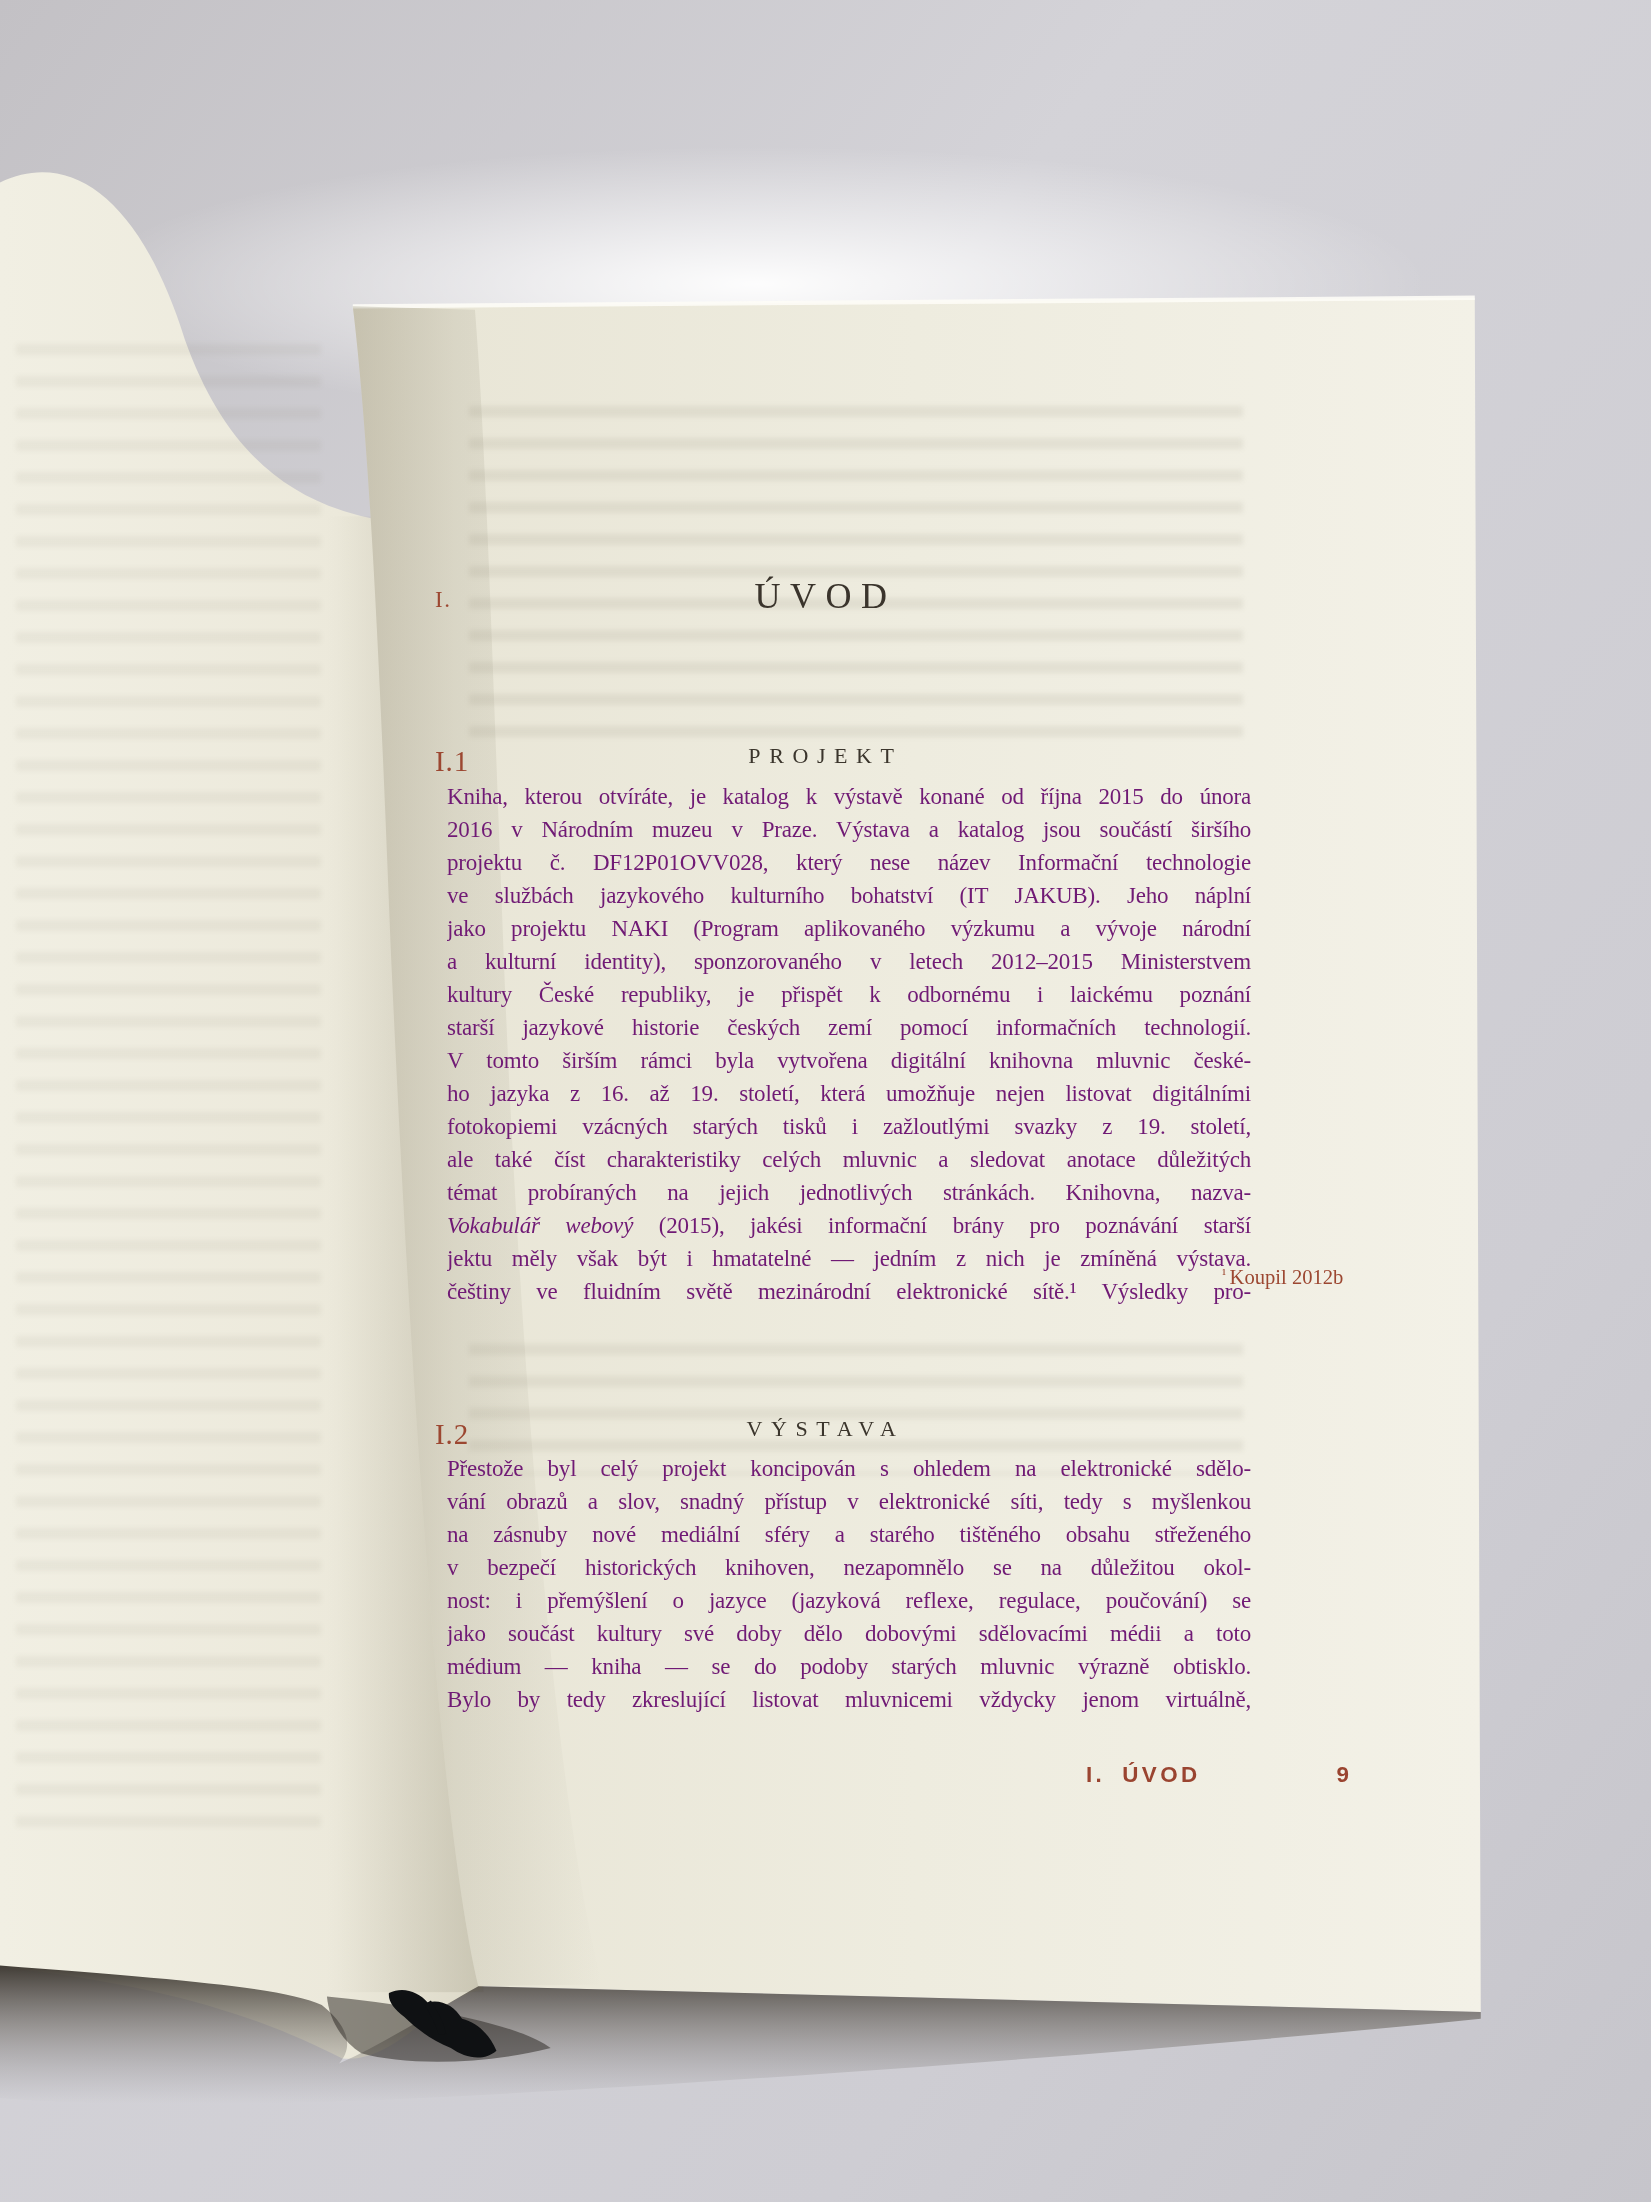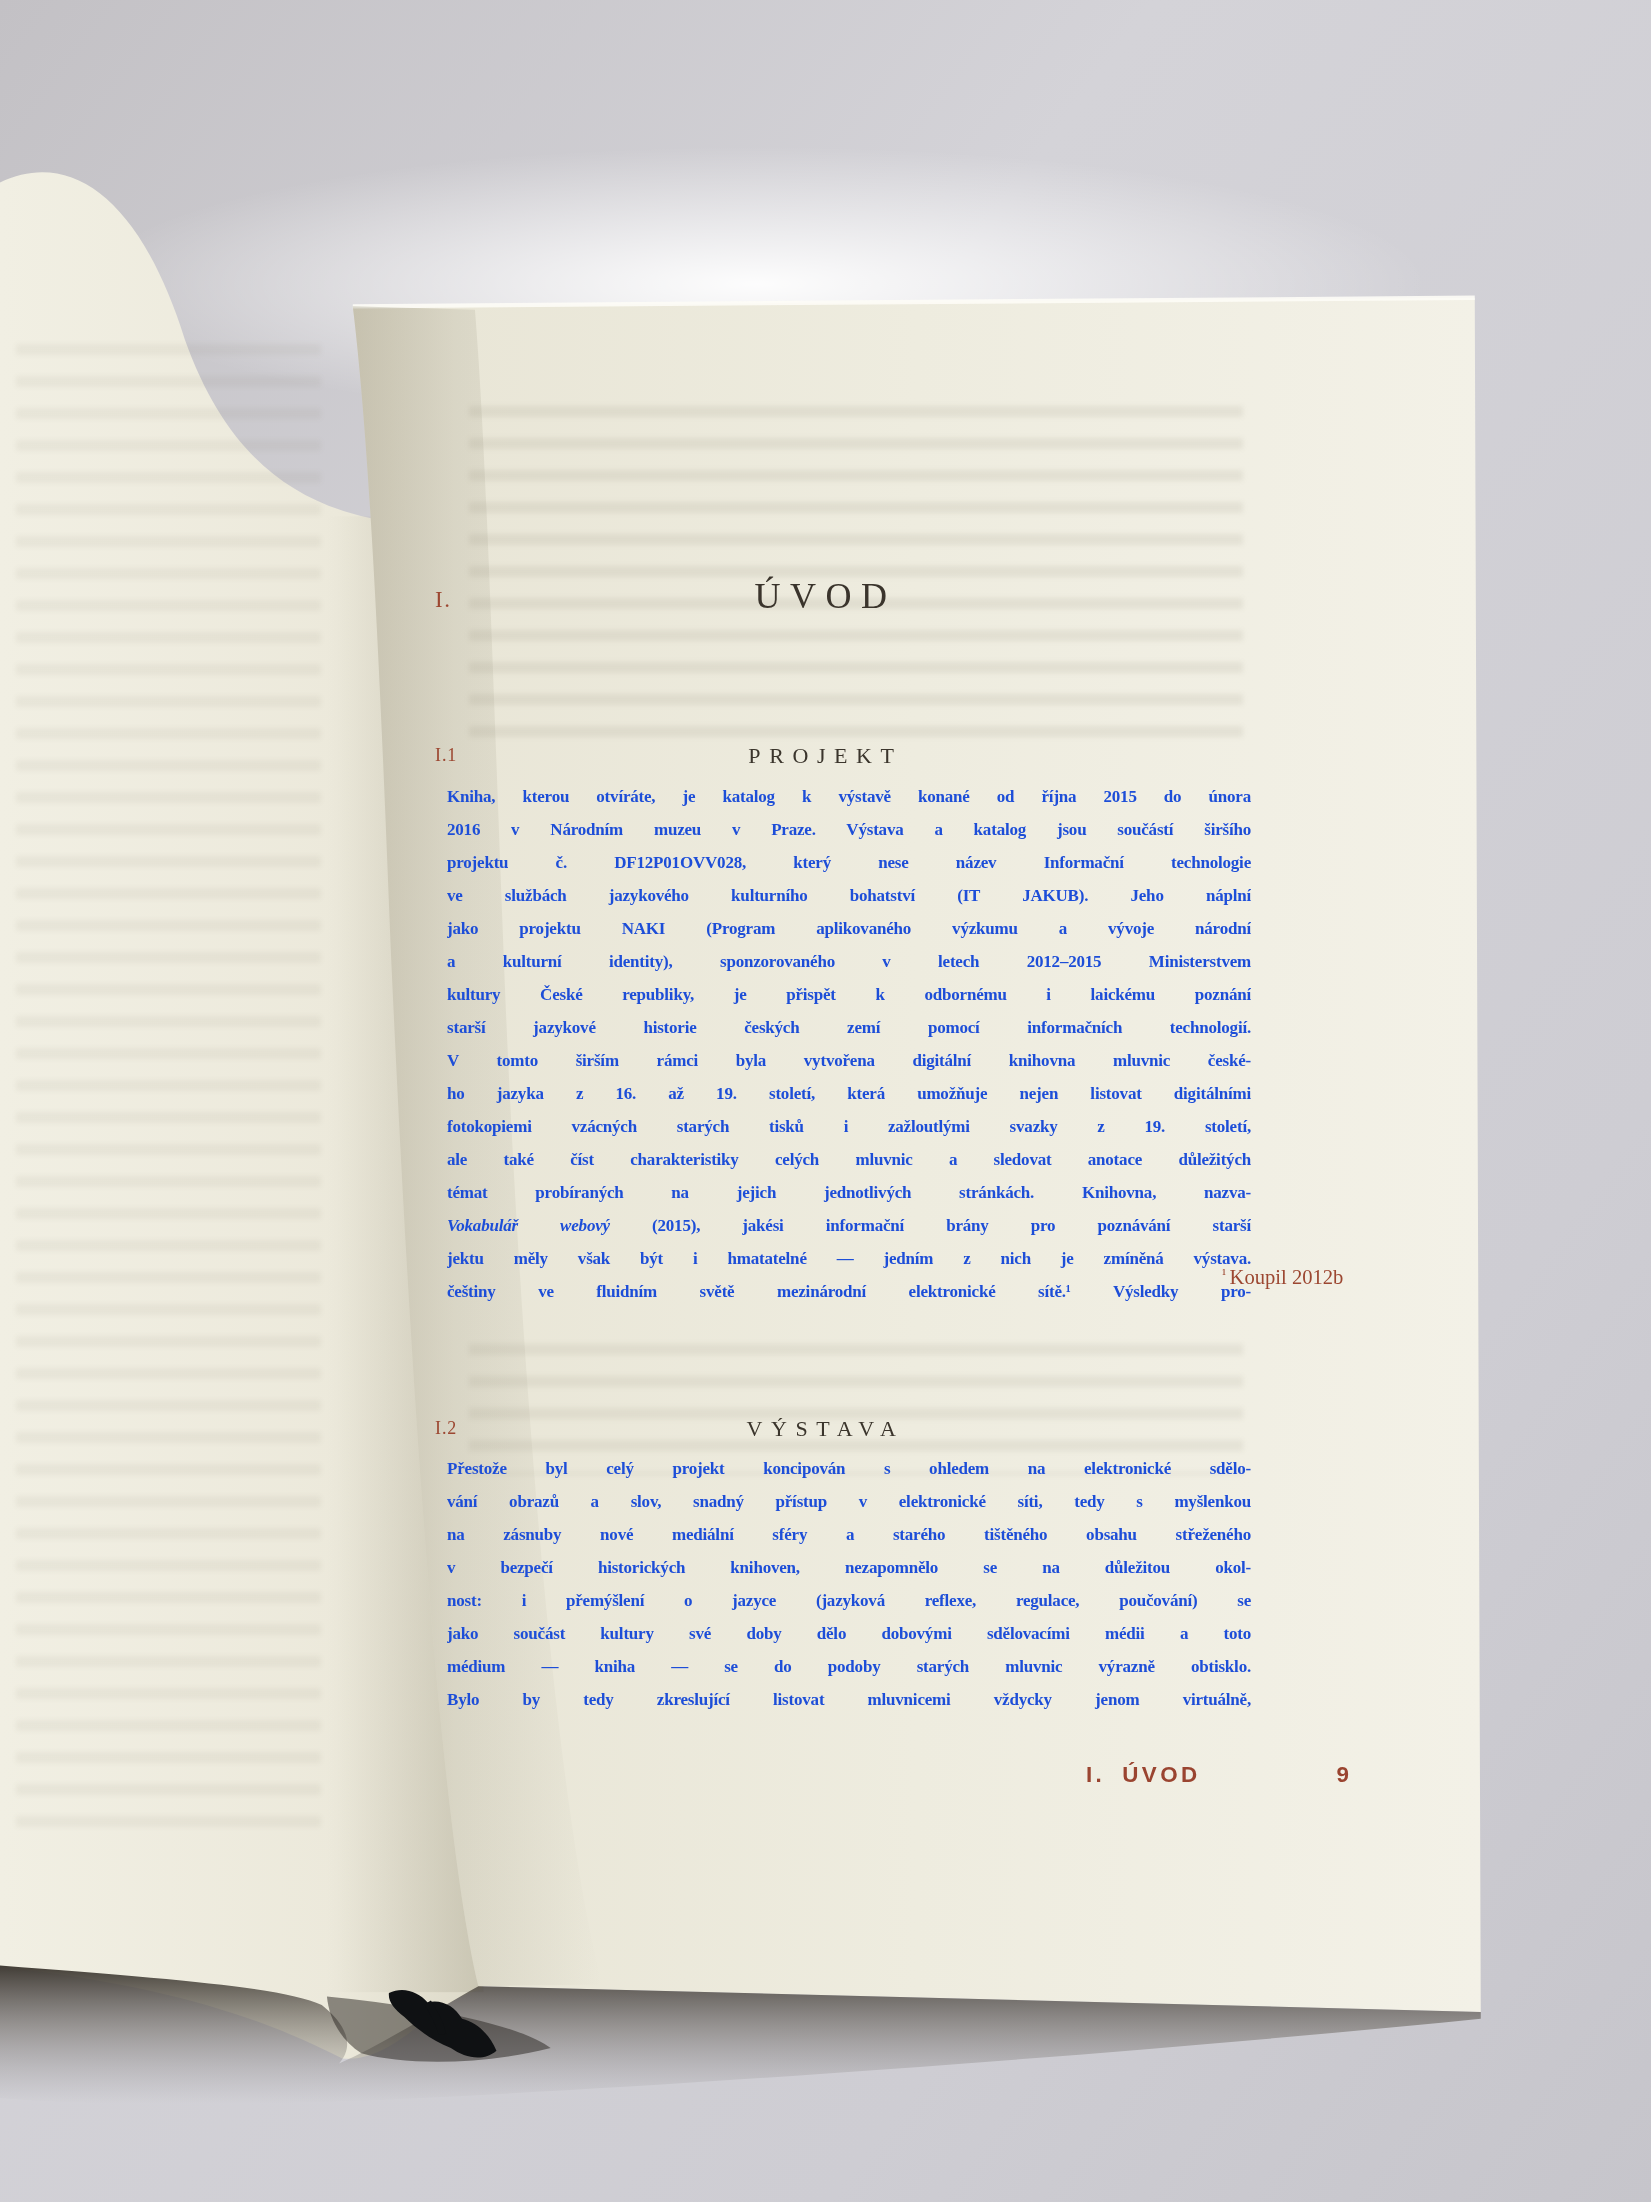--- a/index.html
+++ b/index.html
@@ -18,35 +18,35 @@
   #ghost-left  { left:15.5px;  top:344px;  width:305px; height:1497px; opacity:0.38; }
   #ghost-right-top { left:469px; top:406px;  width:774px; height:344px; opacity:0.55; }
   #ghost-right-mid { left:469px; top:1344px; width:774px; height:131px; opacity:0.5; }
 
   .txt { position:absolute; z-index:2; color:#3a342c; }
 
   .chapter-marker { left:435px; top:587px; font-size:23px; color:#9c4731; letter-spacing:1.7px; }
   .chapter-title  { left:447px; top:575px; width:757px; text-align:center;
                     font-size:36px; letter-spacing:9.5px; color:#3a342c; }
 
-  .sec-number { left:435px; font-size:18px; color:#9c4731; letter-spacing:0.9px; }
+  .sec-number { left:435px; font-size:29px; color:#9c4731; letter-spacing:0.9px; }
   .sec-heading { left:447px; width:757px; text-align:center;
                  font-size:22px; letter-spacing:8.6px; color:#3b352c; }
   #sec1-number  { top:745px; }
   #sec1-heading { top:743px; }
   #sec2-number  { top:1418px; }
   #sec2-heading { top:1416px; }
 
   .para { position:absolute; left:447px; width:804px; z-index:2; }
   #para1 { top:780px; }
   #para2 { top:1452px; }
   .bline {
     height:33px; line-height:33px; overflow:hidden;
-    font-size:17px; letter-spacing:-0.2px; color:#1d4ed8;
-    text-align:justify; text-align-last:justify;font-weight:bold;
+    font-size:23px; letter-spacing:-0.2px; color:#701a75;
+    text-align:justify; text-align-last:justify;
   }
   .bline em { font-style:italic; }
 
   .margin-note { left:1222px; top:1266px; font-size:20.6px; color:#9c4731;font-family:Liberation Serif, serif; }
   .margin-note sup { font-size:13.8px; vertical-align:5.2px; margin-right:3.4px; }
 
   .footer-left {
     left:1086px; top:1762px; display:flex; gap:17px;
     font-family:"Liberation Sans", sans-serif; font-weight:bold;
     font-size:22.4px; letter-spacing:3.4px; color:#9a4430;

